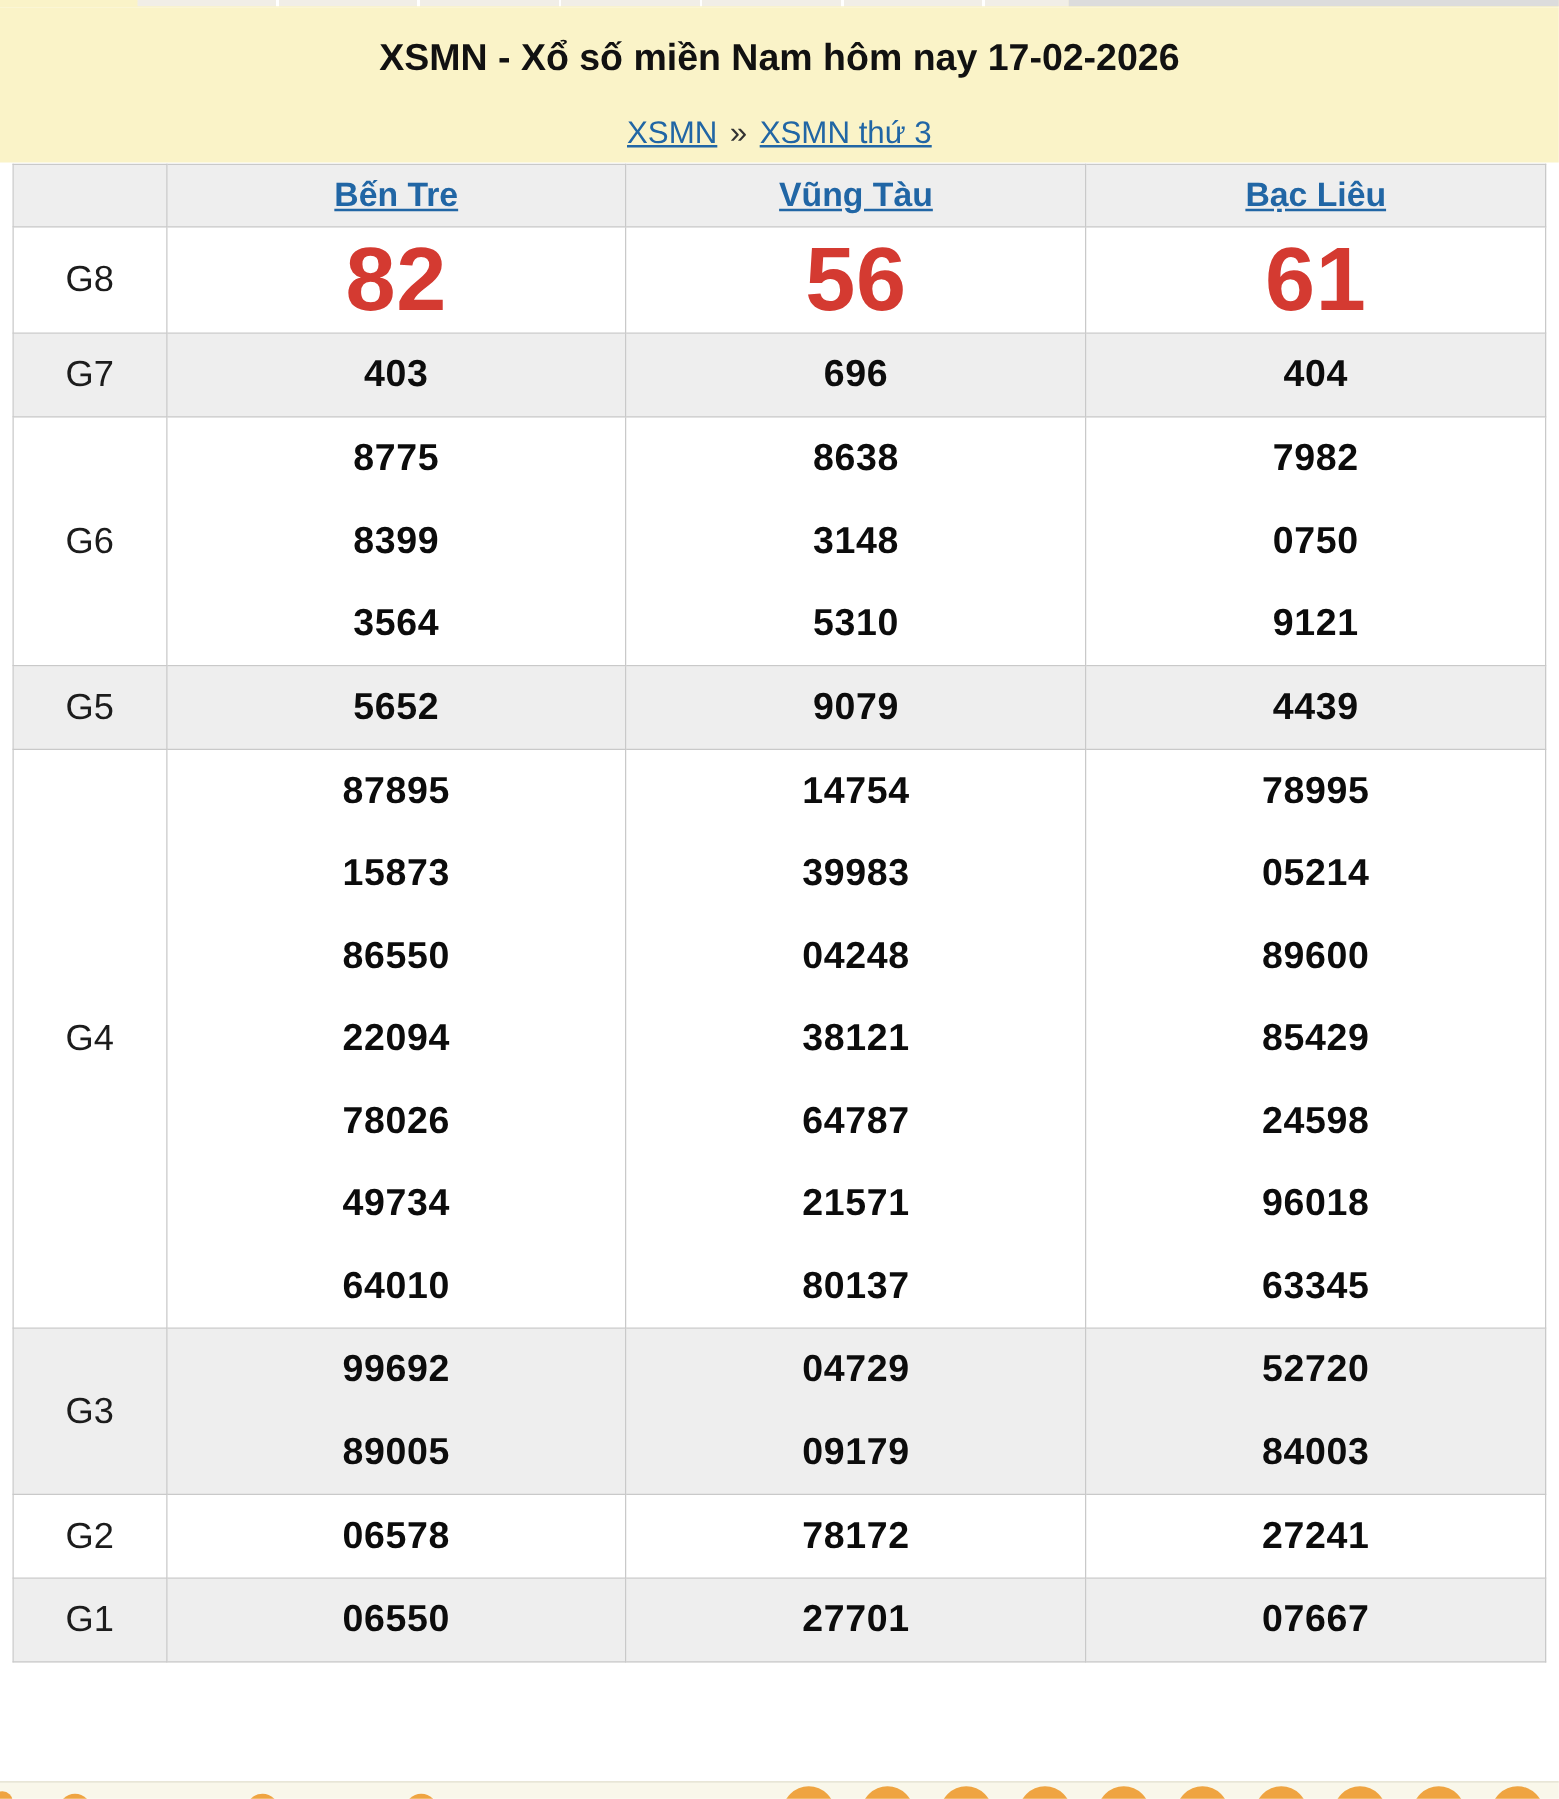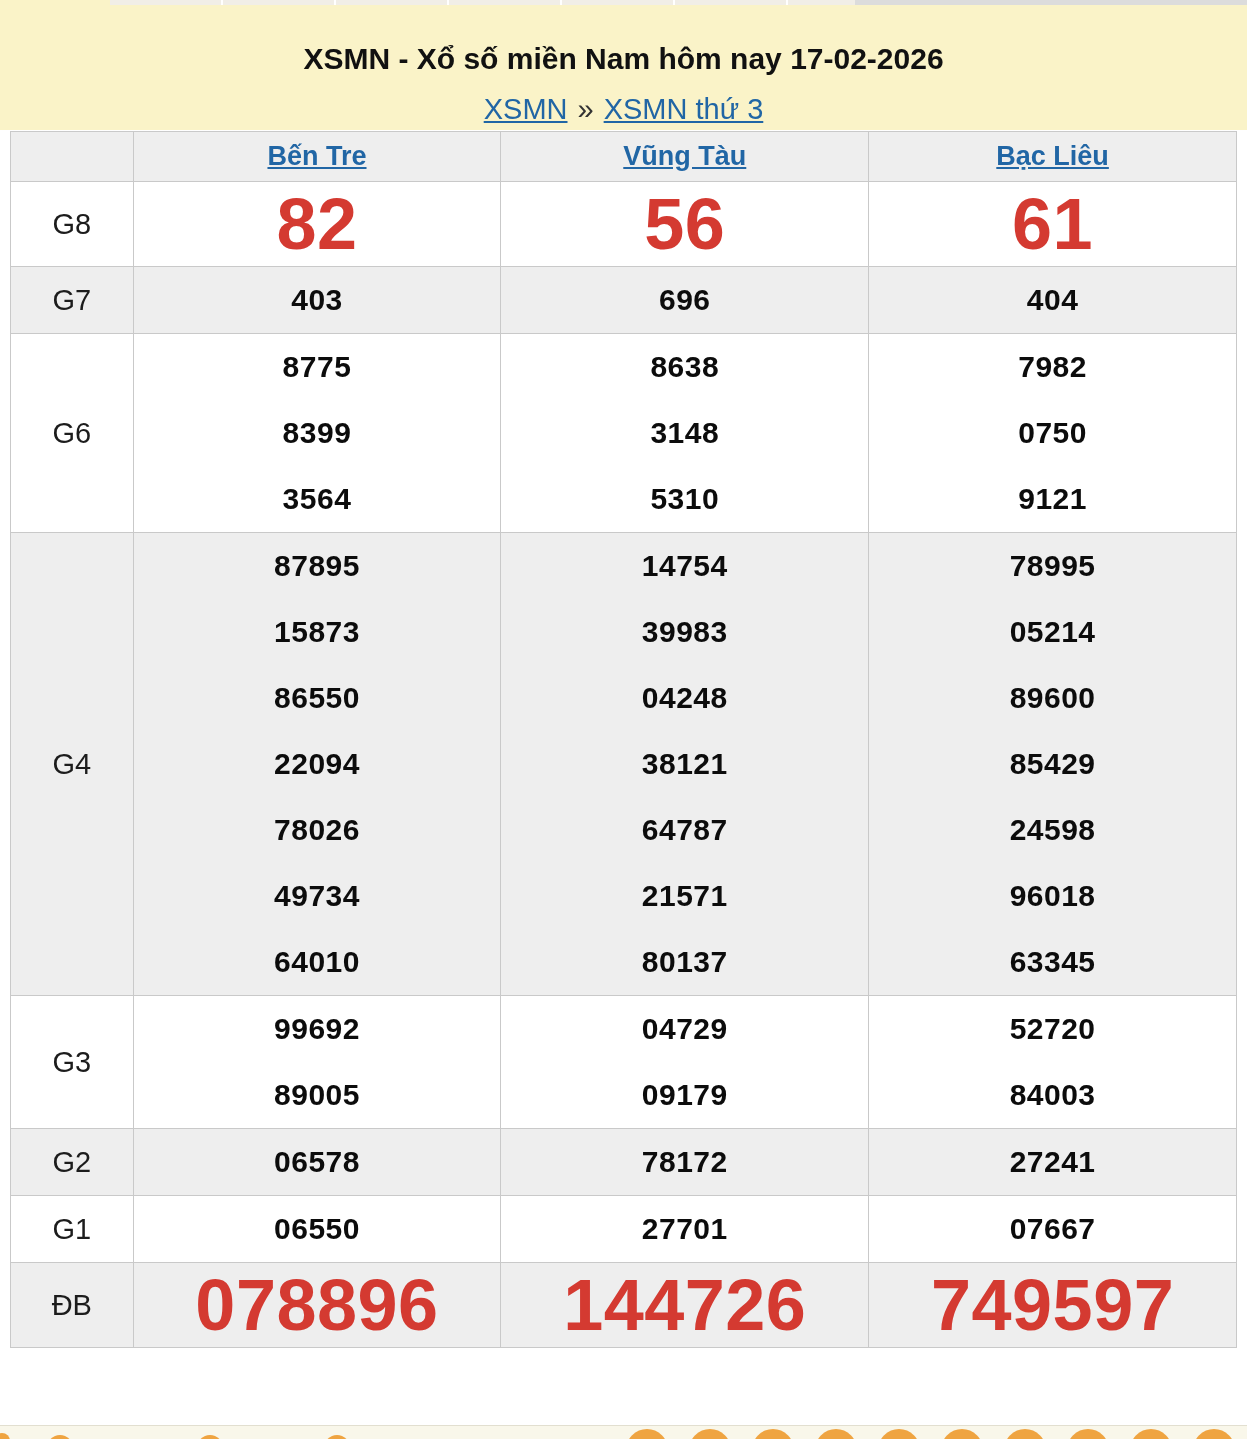--- a/index.html
+++ b/index.html
@@ -32,23 +32,23 @@
   }
   .top-strip .gray{
     position:absolute;top:0;left:855px;width:392px;height:5px;background:var(--topstrip-gray);
   }
   
   .page-header{
     position:absolute;top:6px;left:0;width:1247px;height:124px;
     background:var(--header-bg);text-align:center;
   }
   .page-header h1{
-    padding-top:36px;font-size:30px;line-height:34px;font-weight:bold;color:#111;
-  }
-  .breadcrumb{margin-top:17px;font-size:29px;color:#222;}
+    padding-top:24px;font-size:30px;line-height:34px;font-weight:bold;color:#111;
+  }
+  .breadcrumb{margin-top:28px;font-size:25px;color:#222;}
   .breadcrumb a{color:var(--link-blue);text-decoration:underline;cursor:pointer;}
   .breadcrumb .sep{margin:0 10px;color:#333;}
   
   table.results{
     position:absolute;top:131px;left:10px;width:1227px;
     border-collapse:collapse;table-layout:fixed;
   }
   table.results th,table.results td{
     border:1px solid var(--border-gray);text-align:center;vertical-align:middle;padding:0;
   }
@@ -140,20 +140,32 @@
           <div class="num">3148</div>
           <div class="num">5310</div>
         </td>
         <td>
           <div class="num">7982</div>
           <div class="num">0750</div>
           <div class="num">9121</div>
         </td>
       </tr>
       <tr>
+        <td class="plabel">G5</td>
+        <td>
+          <div class="num">5652</div>
+        </td>
+        <td>
+          <div class="num">9079</div>
+        </td>
+        <td>
+          <div class="num">4439</div>
+        </td>
+      </tr>
+      <tr>
         <td class="plabel">G4</td>
         <td>
           <div class="num">87895</div>
           <div class="num">15873</div>
           <div class="num">86550</div>
           <div class="num">22094</div>
           <div class="num">78026</div>
           <div class="num">49734</div>
           <div class="num">64010</div>
         </td>
@@ -206,32 +218,20 @@
       <tr>
         <td class="plabel">G1</td>
         <td>
           <div class="num">06550</div>
         </td>
         <td>
           <div class="num">27701</div>
         </td>
         <td>
           <div class="num">07667</div>
-        </td>
-      </tr>
-      <tr class="big hl">
-        <td class="plabel">ĐB</td>
-        <td>
-          <div class="num">078896</div>
-        </td>
-        <td>
-          <div class="num">144726</div>
-        </td>
-        <td>
-          <div class="num">749597</div>
         </td>
       </tr>
     </tbody>
 </table>
 
 <div class="lotto-strip">
     <div class="ball" style="width: 42px; height: 42px; left: 626px; top: 3px;"></div>
     <div class="ball" style="width: 42px; height: 42px; left: 689px; top: 3px;"></div>
     <div class="ball" style="width: 42px; height: 42px; left: 752px; top: 3px;"></div>
     <div class="ball" style="width: 42px; height: 42px; left: 815px; top: 3px;"></div>

